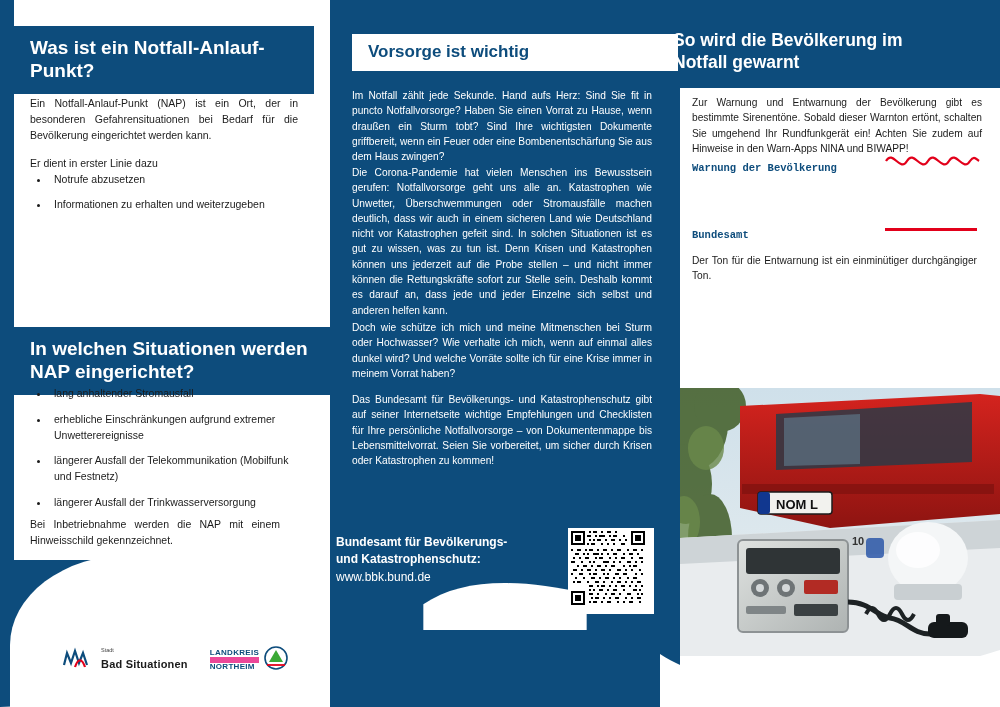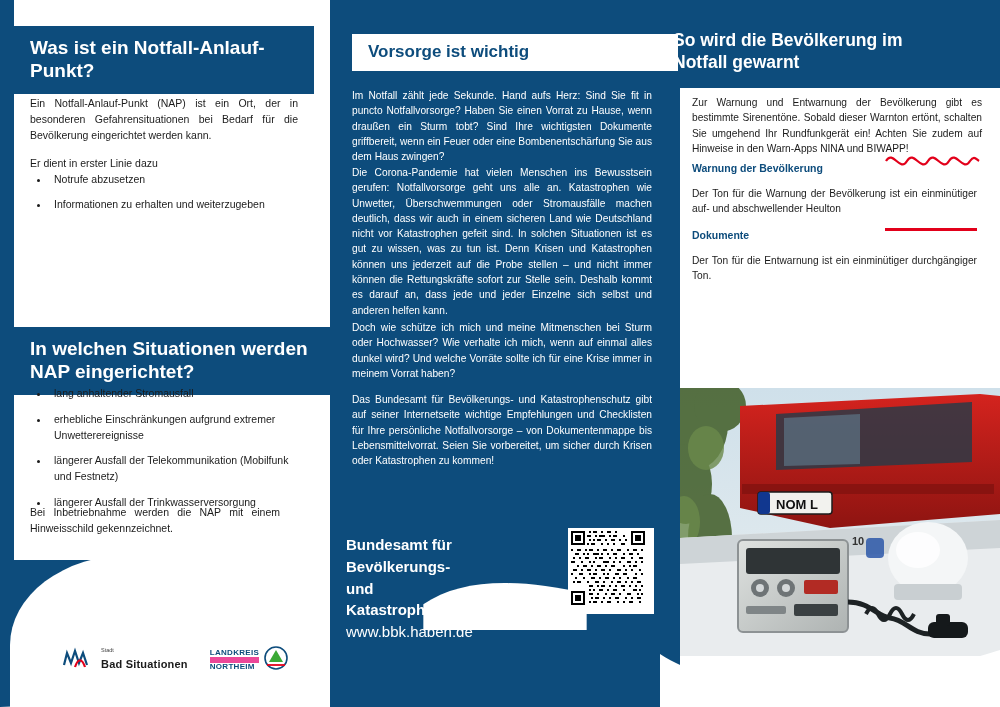--- a/index.html
+++ b/index.html
@@ -52,21 +52,21 @@
   .l-body{position:absolute;left:30px;width:268px;font-size:10.5px;line-height:1.5;text-align:justify;}
   .p1{top:96px;}
   .p2{top:156px;}
   .p3{top:220px;}
   .bullets{position:absolute;left:30px;width:275px;font-size:10.5px;line-height:1.5;}
   .bul1{top:172px;}
   .bullets ul{margin:0;padding-left:20px;}
   .bullets li{margin-bottom:9px;padding-left:4px;}
   .bul2{top:386px;}
   .bul2 li{margin-bottom:10px;}
-  .p4{top:505px;width:250px;}
+  .p4{top:517px;width:250px;}
 
   
   .logos{position:absolute;left:62px;top:645px;display:flex;align-items:center;gap:22px;}
   .logo-bg{display:flex;align-items:center;gap:5px;}
   .logo-bg-text{font-size:11px;font-weight:bold;color:#1b1b1b;letter-spacing:.2px;}
   .logo-bg-sub{font-size:5.5px;color:#444;display:block;line-height:1;}
   .logo-nh{display:flex;align-items:center;gap:4px;}
   .logo-nh-text{font-size:8px;font-weight:bold;color:#0d4c7c;line-height:1.05;letter-spacing:.3px;}
 
   
@@ -76,35 +76,35 @@
     background:#ffffff;color:#0d4c7c;
     font-weight:bold;font-size:17px;
     padding:8px 10px 9px 16px;
     text-align:left;
   }
   .c-body{position:absolute;left:22px;width:300px;font-size:10.2px;line-height:1.5;text-align:justify;color:#ffffff;}
   .cp1{top:88px;}
   .cp2{top:165px;}
   .cp3{top:320px;}
   .cp4{top:392px;}
-  .bbk{position:absolute;left:16px;top:534px;width:180px;font-size:15px;line-height:1.45;color:#ffffff;font-weight:bold;}
+  .bbk{position:absolute;left:6px;top:534px;width:180px;font-size:12px;line-height:1.45;color:#ffffff;font-weight:bold;}
   .bbk .url{font-weight:normal;}
   .qr{position:absolute;left:238px;top:528px;width:80px;height:80px;background:#ffffff;padding:3px;}
   .qr svg{display:block;}
 
   
   .col-right{position:absolute;left:653px;top:0;width:320px;height:506px;}
   .r-head{
     position:absolute;left:8px;top:28px;width:280px;
     color:#ffffff;font-weight:bold;font-size:17.5px;line-height:1.25;
     padding:2px 8px 4px 12px;
   }
   .r-body{position:absolute;left:692px;width:290px;font-size:10.2px;line-height:1.5;text-align:justify;color:#1b1b1b;}
   .rp1{top:95px;}
-  .r-sub{position:absolute;left:692px;font-weight:bold;color:#0d4c7c;font-size:10.5px;}
+  .r-sub{position:absolute;left:692px;font-weight:bold;color:#0d4c7c;font-size:10.5px;font-family:Liberation Mono, monospace;}
   .rs1{top:162px;}
   .rs2{top:229px;}
   .rp2{top:186px;width:285px;}
   .rp3{top:253px;width:285px;}
   .wave-wavy{position:absolute;left:885px;top:152px;}
   .wave-straight{position:absolute;left:885px;top:228px;width:92px;height:3px;background:#e2001a;}
 
   .photo{
     position:absolute;left:680px;top:388px;width:320px;height:268px;
     overflow:hidden;
@@ -189,21 +189,21 @@
   <div class="col-center">
     <div class="c-head">Vorsorge ist wichtig</div>
     <div class="c-body cp1">Im Notfall zählt jede Sekunde. Hand aufs Herz: Sind Sie fit in puncto Notfallvorsorge? Haben Sie einen Vorrat zu Hause, wenn draußen ein Sturm tobt? Sind Ihre wichtigsten Dokumente griffbereit, wenn ein Feuer oder eine Bombenentschärfung Sie aus dem Haus zwingen?</div>
     <div class="c-body cp2">Die Corona-Pandemie hat vielen Menschen ins Bewusstsein gerufen: Notfallvorsorge geht uns alle an. Katastrophen wie Unwetter, Überschwemmungen oder Stromausfälle machen deutlich, dass wir auch in einem sicheren Land wie Deutschland nicht vor Katastrophen gefeit sind. In solchen Situationen ist es gut zu wissen, was zu tun ist. Denn Krisen und Katastrophen können uns jederzeit auf die Probe stellen – und nicht immer können die Rettungskräfte sofort zur Stelle sein. Deshalb kommt es darauf an, dass jede und jeder Einzelne sich selbst und anderen helfen kann.</div>
     <div class="c-body cp3">Doch wie schütze ich mich und meine Mitmenschen bei Sturm oder Hochwasser? Wie verhalte ich mich, wenn auf einmal alles dunkel wird? Und welche Vorräte sollte ich für eine Krise immer in meinem Vorrat haben?</div>
     <div class="c-body cp4">Das Bundesamt für Bevölkerungs- und Katastrophenschutz gibt auf seiner Internetseite wichtige Empfehlungen und Checklisten für Ihre persönliche Notfallvorsorge – von Dokumentenmappe bis Lebensmittelvorrat. Seien Sie vorbereitet, um sicher durch Krisen oder Katastrophen zu kommen!</div>
 
     <div class="bbk">
       <div>Bundesamt für Bevölkerungs-</div>
       <div>und Katastrophenschutz:</div>
-      <div class="url">www.bbk.haben.de</div>
+      <div class="url">www.bbk.bund.de</div>
     </div>
 
     <div class="qr">
       <svg width="74" height="74" viewBox="0 0 37 37" shape-rendering="crispEdges">
         <rect width="37" height="37" fill="#ffffff"></rect>
         <g fill="#000000">
           <rect x="0" y="0" width="7" height="7"></rect>
             <rect x="1" y="1" width="5" height="5" fill="#ffffff"></rect>
             <rect x="2" y="2" width="3" height="3"></rect>
           <rect x="30" y="0" width="7" height="7"></rect>
@@ -374,23 +374,22 @@
   <div class="col-right">
     <div class="r-head">So wird die Bevölkerung im Notfall gewarnt</div>
   </div>
 
   <div class="r-body rp1">Zur Warnung und Entwarnung der Bevölkerung gibt es bestimmte Sirenentöne. Sobald dieser Warnton ertönt, schalten Sie umgehend Ihr Rundfunkgerät ein! Achten Sie zudem auf Hinweise in den Warn-Apps NINA und BIWAPP!</div>
 
   <div class="r-sub rs1">Warnung der Bevölkerung</div>
   <svg class="wave-wavy" width="95" height="18" viewBox="0 0 95 18">
     <path d="M1,9 C8,-3 15,21 22,9 C29,-3 36,21 43,9 C50,-3 57,21 64,9 C71,-3 78,21 85,9 C89,3 91,7 94,9" fill="none" stroke="#e2001a" stroke-width="2.2"></path>
   </svg>
-  <div class="r-body rp2">Der Ton für die Warnung der Bevölkerung ist ein einminütiger auf- und abschwellender Heulton</div>
-
-  <div class="r-sub rs2">Dokumente</div>
+
+  <div class="r-sub rs2">Bundesamt</div>
   <div class="wave-straight"></div>
   <div class="r-body rp3">Der Ton für die Entwarnung ist ein einminütiger durchgängiger Ton.</div>
 
   <div class="photo">
     <svg width="320" height="268" viewBox="0 0 320 268">
       <defs>
         <clipPath id="photoClip">
           <path d="M0,0 H320 V268 H0 Z"></path>
         </clipPath>
         <linearGradient id="skyG" x1="0" y1="0" x2="0" y2="1">

